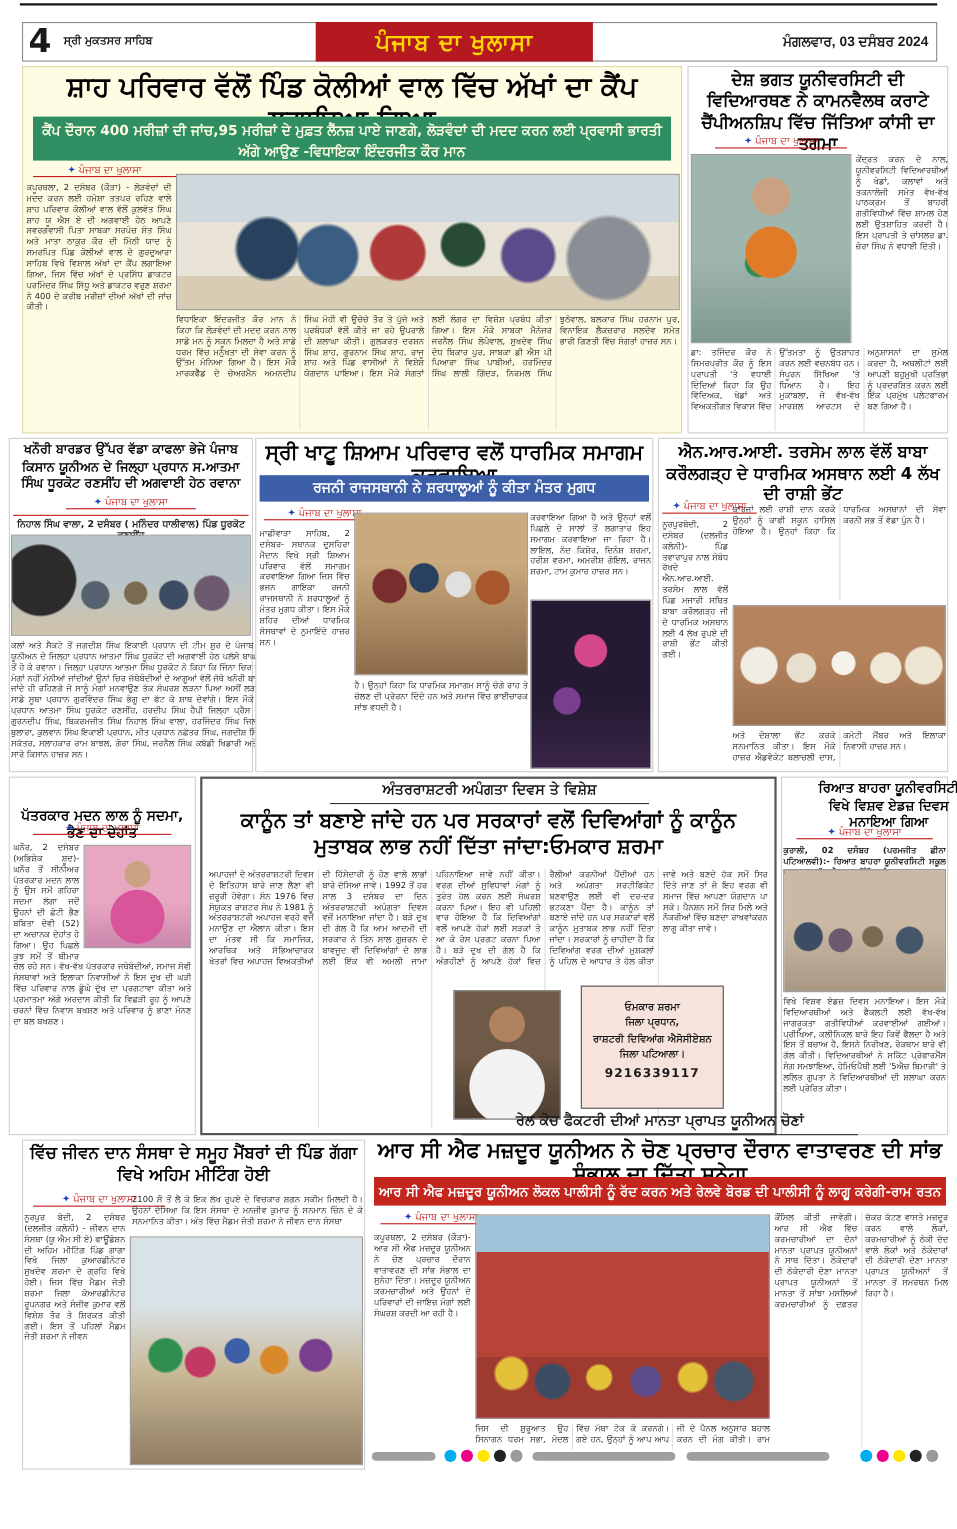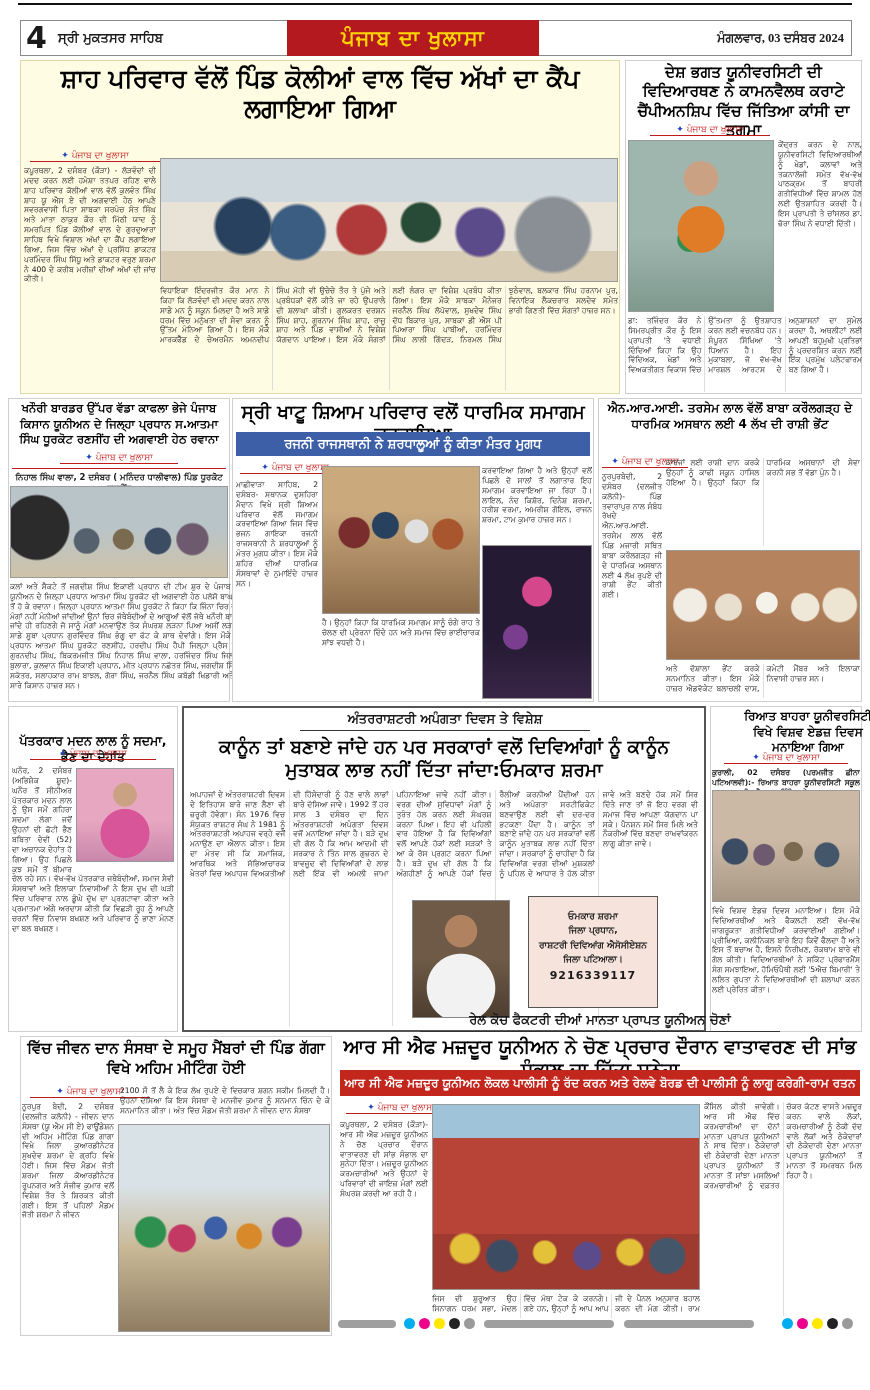--- a/index.html
+++ b/index.html
@@ -3,25 +3,25 @@
 <meta charset="utf-8">
 <style>
   html,body{margin:0;padding:0;background:#e9e9e9;}
   .page{position:relative;width:870px;height:1390px;background:#ffffff;margin:0 auto;
         font-family:"DejaVu Sans",sans-serif;color:#1a1a1a;overflow:hidden;}
   .abs{position:absolute;box-sizing:border-box;}
   .topline{left:18px;top:3px;width:834px;height:2px;background:#111;}
   
   .hdr{left:20px;top:20px;width:832px;height:36px;border:1px solid #8a8a8a;background:#fff;}
   .hdr-num{left:26px;top:20px;font-size:30px;font-weight:700;line-height:36px;}
-  .hdr-ed{left:58px;top:20px;font-size:13px;font-weight:700;line-height:36px;}
+  .hdr-ed{left:58px;top:20px;font-size:10px;font-weight:700;line-height:36px;}
   .hdr-mast{left:287px;top:20px;width:252px;height:36px;background:#b3191f;color:#ffd503;
             font-size:21px;font-weight:700;text-align:center;line-height:36px;letter-spacing:1px;}
   .hdr-date{left:620px;top:20px;width:224px;height:24px;font-size:12.5px;font-weight:600;
-            text-align:right;line-height:36px;font-family:Liberation Serif, serif;}
+            text-align:right;line-height:36px;font-family:Liberation Sans, sans-serif;}
   
   .art{border:1px solid #cfcfcf;background:#fff;}
   .hl{font-weight:700;color:#000;text-align:center;}
   .kicker{font-weight:700;text-align:center;}
   .tag{font-size:9px;font-weight:400;color:#c01a1a;text-align:center;}
   .tag .star{color:#2244bb;}
   .tag-rule{border-bottom:1.5px solid #c01a1a;}
   .body{font-size:7.6px;line-height:1.3;text-align:justify;overflow:hidden;}
   .cols2{column-count:2;column-gap:7px;column-rule:1px solid #ddd;}
   .cols3{column-count:3;column-gap:7px;column-rule:1px solid #ddd;}
@@ -84,21 +84,21 @@
               radial-gradient(circle at 80% 46%, #a8562d 0 10%, transparent 11%),
               linear-gradient(180deg,#caa97d 0 30%,#8c6b4a 100%);}
   .a4-photo2{left:482px;top:545px;width:110px;height:154px;
             background:
               radial-gradient(circle at 50% 30%, #d4478a 0 12%, transparent 13%),
               radial-gradient(circle at 30% 60%, #7a3e8f 0 10%, transparent 11%),
               linear-gradient(180deg,#241a33 0 60%,#3a2547 100%);}
   .a4-colT{left:482px;top:466px;width:110px;height:74px;}
   .a4-colB{left:322px;top:618px;width:158px;height:80px;}
   .a5-wrap{left:598px;top:398px;width:264px;height:304px;}
-  .a5-hl{left:600px;top:401px;width:260px;font-size:12px;line-height:1.3;}
+  .a5-hl{left:600px;top:401px;width:260px;font-size:15px;line-height:1.3;}
   .a5-tag{left:602px;top:456px;width:86px;}
   .a5-colL{left:602px;top:472px;width:60px;height:226px;}
   .a5-colsT{left:666px;top:458px;width:194px;height:88px;}
   .a5-photo{left:666px;top:550px;width:194px;height:110px;
             background:
               radial-gradient(circle at 12% 50%, #f2ede4 0 9%, transparent 10%),
               radial-gradient(circle at 32% 52%, #e8dfcf 0 9%, transparent 10%),
               radial-gradient(circle at 52% 48%, #f5f2ea 0 9%, transparent 10%),
               radial-gradient(circle at 72% 52%, #efe7d8 0 9%, transparent 10%),
               radial-gradient(circle at 90% 50%, #eee4d2 0 9%, transparent 10%),
@@ -179,20 +179,21 @@
   <div class="abs topline"></div>
 
   <div class="abs hdr"></div>
   <div class="abs hdr-num">4</div>
   <div class="abs hdr-ed">ਸ੍ਰੀ ਮੁਕਤਸਰ ਸਾਹਿਬ</div>
   <div class="abs hdr-mast">ਪੰਜਾਬ ਦਾ ਖੁਲਾਸਾ</div>
   <div class="abs hdr-date">ਮੰਗਲਵਾਰ, 03 ਦਸੰਬਰ 2024</div>
 
   <div class="abs a1-wrap art"></div>
   <div class="abs hl a1-hl">ਸ਼ਾਹ ਪਰਿਵਾਰ ਵੱਲੋਂ ਪਿੰਡ ਕੋਲੀਆਂ ਵਾਲ ਵਿੱਚ  ਅੱਖਾਂ ਦਾ ਕੈਂਪ ਲਗਾਇਆ ਗਿਆ</div>
+  <div class="abs a1-green">ਕੈਂਪ ਦੌਰਾਨ 400 ਮਰੀਜ਼ਾਂ ਦੀ ਜਾਂਚ,95 ਮਰੀਜ਼ਾਂ ਦੇ ਮੁਫ਼ਤ ਲੈੱਨਜ਼ ਪਾਏ ਜਾਣਗੇ, ਲੋੜਵੰਦਾਂ ਦੀ ਮਦਦ ਕਰਨ ਲਈ ਪ੍ਰਵਾਸੀ ਭਾਰਤੀ ਅੱਗੇ ਆਉਣ -ਵਿਧਾਇਕਾ ਇੰਦਰਜੀਤ ਕੌਰ ਮਾਨ</div>
   <div class="abs tag a1-tag tag-rule">
     <span class="star">✦</span>
     <span>ਪੰਜਾਬ ਦਾ ਖੁਲਾਸਾ</span>
   </div>
   <div class="abs body a1-colL">ਕਪੂਰਥਲਾ, 2 ਦਸੰਬਰ (ਕੌੜਾ) - ਲੋੜਵੰਦਾਂ ਦੀ ਮਦਦ ਕਰਨ ਲਈ ਹਮੇਸ਼ਾ ਤਤਪਰ ਰਹਿਣ ਵਾਲੇ ਸ਼ਾਹ ਪਰਿਵਾਰ ਕੋਲੀਆਂ ਵਾਲ ਵੱਲੋਂ ਕੁਲਵੰਤ ਸਿੰਘ ਸ਼ਾਹ ਯੂ ਐਸ ਏ ਦੀ ਅਗਵਾਈ ਹੇਠ ਆਪਣੇ ਸਵਰਗਵਾਸੀ ਪਿਤਾ ਸਾਬਕਾ ਸਰਪੰਚ ਸੰਤ ਸਿੰਘ ਅਤੇ ਮਾਤਾ ਠਾਕੁਰ ਕੌਰ ਦੀ ਮਿੱਠੀ ਯਾਦ ਨੂੰ ਸਮਰਪਿਤ ਪਿੰਡ ਕੋਲੀਆਂ ਵਾਲ ਦੇ ਗੁਰਦੁਆਰਾ ਸਾਹਿਬ ਵਿਖੇ ਵਿਸ਼ਾਲ ਅੱਖਾਂ ਦਾ ਕੈਂਪ ਲਗਾਇਆ ਗਿਆ, ਜਿਸ ਵਿੱਚ ਅੱਖਾਂ ਦੇ ਪ੍ਰਸਿੱਧ ਡਾਕਟਰ ਪਰਮਿੰਦਰ ਸਿੰਘ ਸਿੱਧੂ ਅਤੇ ਡਾਕਟਰ ਵਰੁਣ ਸ਼ਰਮਾ ਨੇ 400 ਦੇ ਕਰੀਬ ਮਰੀਜ਼ਾਂ ਦੀਆਂ ਅੱਖਾਂ ਦੀ ਜਾਂਚ ਕੀਤੀ।</div>
   <div class="abs photo a1-photo"></div>
   <div class="abs body cols4 a1-cols">ਵਿਧਾਇਕਾ ਇੰਦਰਜੀਤ ਕੌਰ ਮਾਨ ਨੇ ਕਿਹਾ ਕਿ ਲੋੜਵੰਦਾਂ ਦੀ ਮਦਦ ਕਰਨ ਨਾਲ ਸਾਡੇ ਮਨ ਨੂੰ ਸਕੂਨ ਮਿਲਦਾ ਹੈ ਅਤੇ ਸਾਡੇ ਧਰਮ ਵਿੱਚ ਮਨੁੱਖਤਾ ਦੀ ਸੇਵਾ ਕਰਨ ਨੂੰ ਉੱਤਮ ਮੰਨਿਆ ਗਿਆ ਹੈ। ਇਸ ਮੌਕੇ ਮਾਰਕਫੈੱਡ ਦੇ ਚੇਅਰਮੈਨ ਅਮਨਦੀਪ ਸਿੰਘ ਮੋਹੀ ਵੀ ਉਚੇਚੇ ਤੌਰ ਤੇ ਪੁੱਜੇ ਅਤੇ ਪ੍ਰਬੰਧਕਾਂ ਵੱਲੋਂ ਕੀਤੇ ਜਾ ਰਹੇ ਉਪਰਾਲੇ ਦੀ ਸ਼ਲਾਘਾ ਕੀਤੀ। ਗੁਲਕਰਤ ਦਰਸ਼ਨ ਸਿੰਘ ਸ਼ਾਹ, ਗੁਰਨਾਮ ਸਿੰਘ ਸ਼ਾਹ, ਰਾਜੂ ਸ਼ਾਹ ਅਤੇ ਪਿੰਡ ਵਾਸੀਆਂ ਨੇ ਵਿਸ਼ੇਸ਼ ਯੋਗਦਾਨ ਪਾਇਆ। ਇਸ ਮੌਕੇ ਸੰਗਤਾਂ ਲਈ ਲੰਗਰ ਦਾ ਵਿਸ਼ੇਸ਼ ਪ੍ਰਬੰਧ ਕੀਤਾ ਗਿਆ। ਇਸ ਮੌਕੇ ਸਾਬਕਾ ਮੈਨੇਜਰ ਜਰਨੈਲ ਸਿੰਘ ਲੋਪੋਵਾਲ, ਸੁਖਦੇਵ ਸਿੰਘ ਦੋਧ ਬਿਕਾਰ ਪੁਰ, ਸਾਬਕਾ ਡੀ ਐਸ ਪੀ ਪਿਆਰਾ ਸਿੰਘ ਪਾਬੀਆਂ, ਹਰਮਿੰਦਰ ਸਿੰਘ ਲਾਲੀ ਗਿੱਦੜ, ਨਿਰਮਲ ਸਿੰਘ ਝੁਠੇਵਾਲ, ਬਲਕਾਰ ਸਿੰਘ ਹਰਨਾਮ ਪੁਰ, ਵਿਨਾਇਕ ਲੈਕਚਰਾਰ ਸਲਦੇਵ ਸਮੇਤ ਭਾਰੀ ਗਿਣਤੀ ਵਿੱਚ ਸੰਗਤਾਂ ਹਾਜ਼ਰ ਸਨ।</div>
 
   <div class="abs a2-wrap art"></div>
   <div class="abs hl a2-hl">ਦੇਸ਼ ਭਗਤ ਯੂਨੀਵਰਸਿਟੀ ਦੀ ਵਿਦਿਆਰਥਣ ਨੇ ਕਾਮਨਵੈਲਥ ਕਰਾਟੇ ਚੈਂਪੀਅਨਸ਼ਿਪ ਵਿੱਚ ਜਿੱਤਿਆ ਕਾਂਸੀ ਦਾ ਤਗਮਾ</div>

